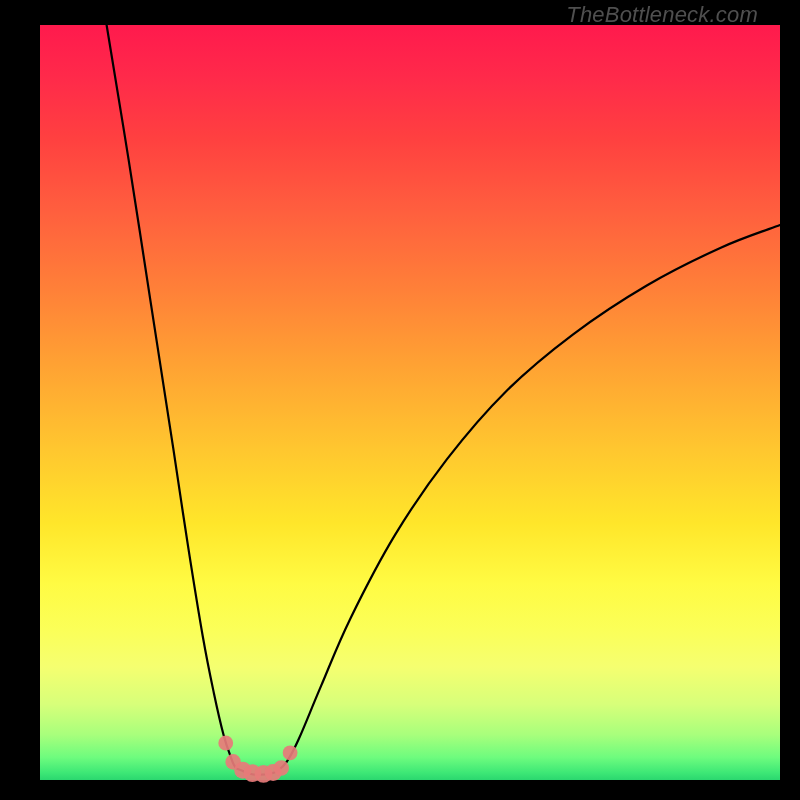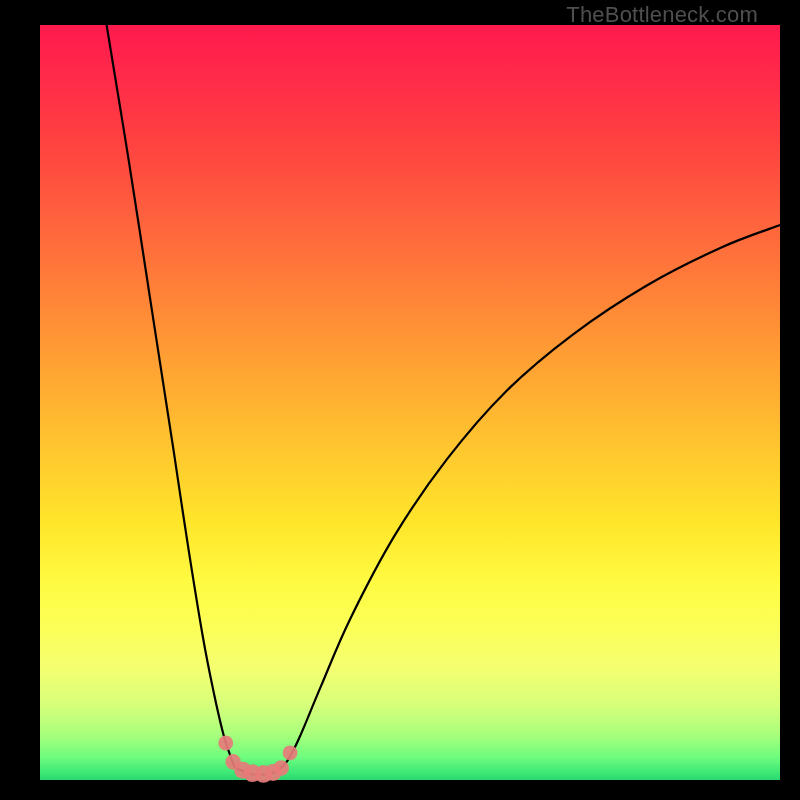--- a/index.html
+++ b/index.html
@@ -9,20 +9,21 @@
     height: 800px;
     overflow: hidden;
     background: #000;
     font-family: Arial, Helvetica, sans-serif;
   }
   .frame {
     position: relative;
     width: 768px;
     height: 800px;
     background: #000;
+    font-style: italic;
   }
   .plot-area {
     position: absolute;
     left: 40px;
     top: 25px;
     width: 740px;
     height: 755px;
     background: linear-gradient(
       to bottom,
       #ff1a4d 0%,

